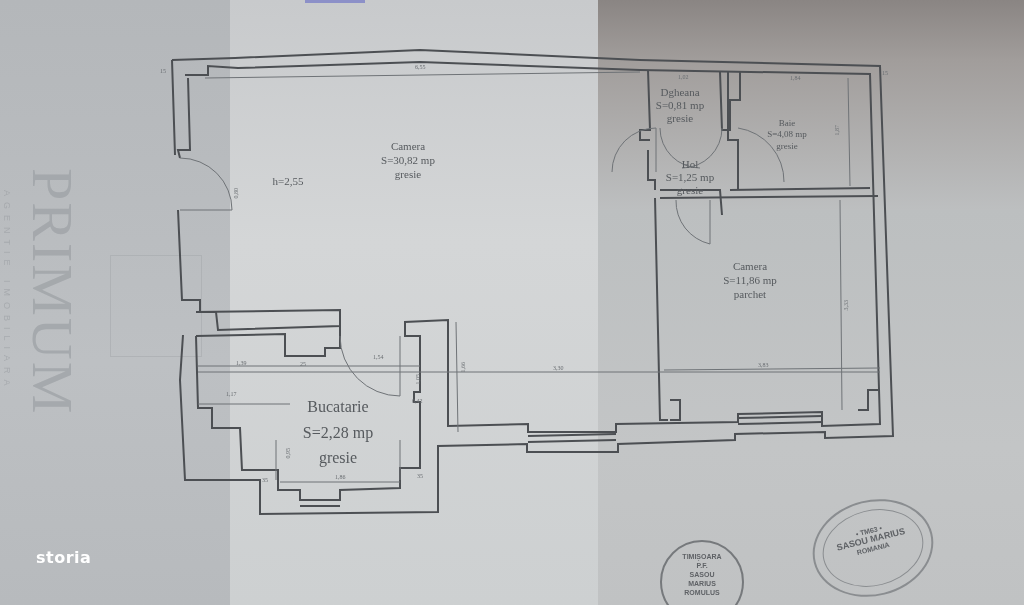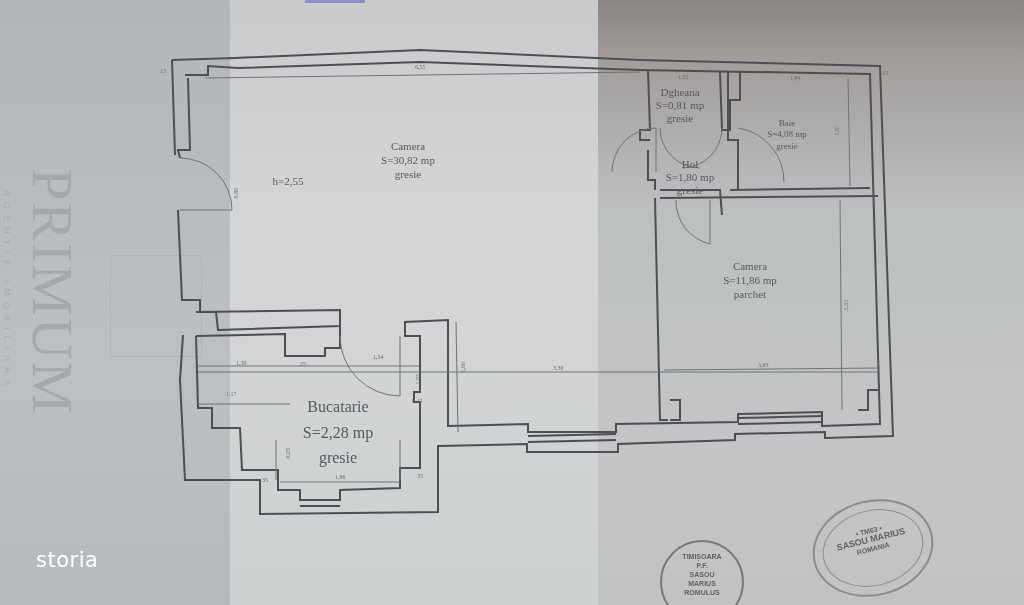--- a/index.html
+++ b/index.html
@@ -51,21 +51,21 @@
     position: absolute; left: 2px; top: 190px; height: 250px;
     writing-mode: vertical-rl; color: #9ea2a6; font-size: 9px; letter-spacing: 6px;
     font-family: "Liberation Sans", sans-serif; opacity: 0.7;
   }
   .wm-box {
     position: absolute; left: 110px; top: 255px; width: 90px; height: 100px;
     border: 1px solid #a6aaad; opacity: 0.6;
   }
   .storia {
     position: absolute; left: 36px; top: 548px; color: #ffffff;
-    font-family: "DejaVu Sans", sans-serif; font-weight: normal; font-size: 21px; letter-spacing: 0.5px;
+    font-family: "DejaVu Sans", sans-serif; font-weight: bold; font-size: 16px; letter-spacing: 0.5px;
   }
   .stamp {
     position: absolute; border-radius: 50%; border: 2px solid #76797c; color: #5f6266;
     font-family: "Liberation Sans", sans-serif; font-weight: bold; text-align: center;
   }
   .stamp1 { left: 660px; top: 540px; width: 80px; height: 80px; }
   .stamp1 .t { font-size: 7px; line-height: 9px; padding-top: 10px; }
   .stamp2 { left: 812px; top: 500px; width: 118px; height: 92px; transform: rotate(-14deg); border-color: #8a8d90; }
   .stamp2 .t { font-size: 7px; line-height: 9px; padding-top: 24px; }
   .stamp2 .inner { position: absolute; inset: 8px; border-radius: 50%; border: 1px solid #8a8d90; }
@@ -147,21 +147,21 @@
     <div>S=0,81 mp</div>
     <div>gresie</div>
   </div>
   <div class="label medium" style="left:752px;top:118px;width:70px;">
     <div>Baie</div>
     <div>S=4,08 mp</div>
     <div>gresie</div>
   </div>
   <div class="label small" style="left:660px;top:158px;width:60px;">
     <div>Hol</div>
-    <div>S=1,80 mp</div>
+    <div>S=1,25 mp</div>
     <div>gresie</div>
   </div>
   <div class="label" style="left:700px;top:260px;width:100px;">
     <div>Camera</div>
     <div>S=11,86 mp</div>
     <div>parchet</div>
   </div>
   <div class="label" style="left:288px;top:394px;width:100px;font-size:16px;line-height:1.6;">
     <div>Bucatarie</div>
     <div>S=2,28 mp</div>

